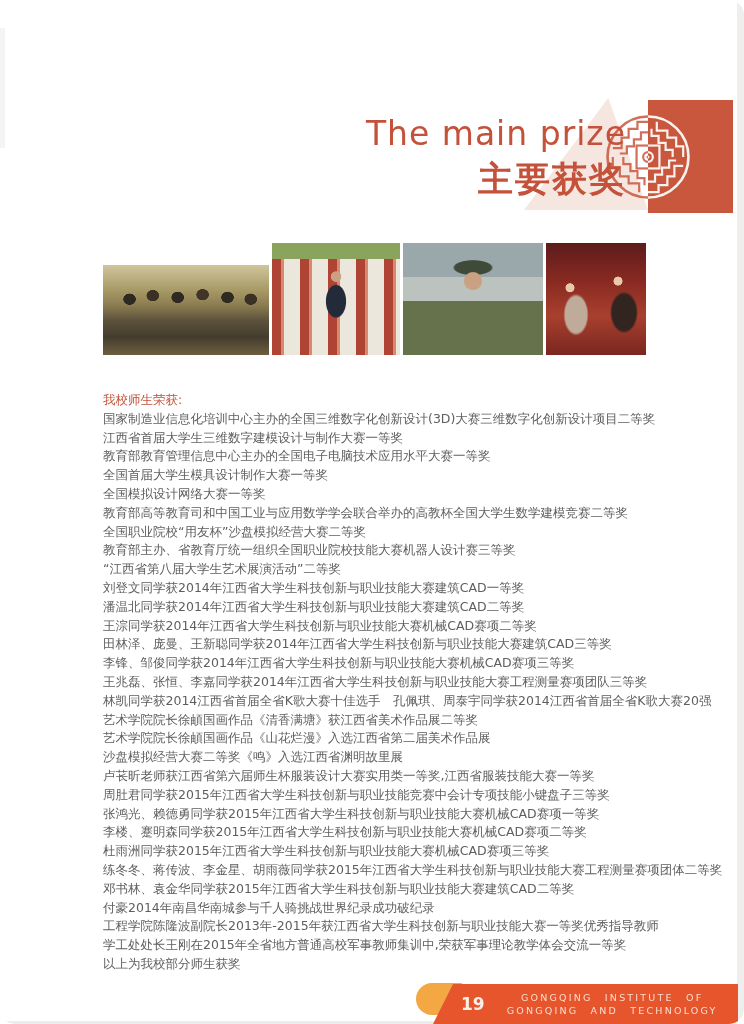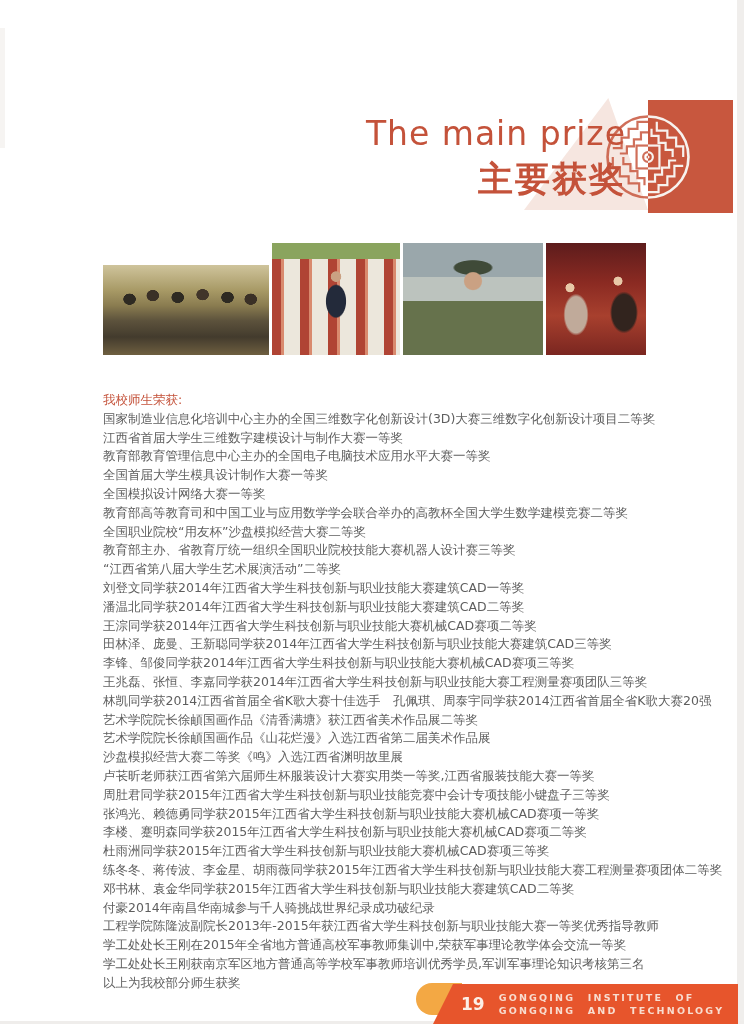--- a/index.html
+++ b/index.html
@@ -6,21 +6,21 @@
     --accent:#c4523a;
     --block:#c8573e;
     --banner:#e7552c;
     --ribbon:#f3a844;
     --pink:#f6e6e0;
     --body-text:#5e5e5e;
   }
   *{margin:0;padding:0;box-sizing:border-box;}
   html,body{width:744px;height:1024px;background:#fff;}
   body{font-family:"DejaVu Sans","Liberation Sans",sans-serif;}
-  .page{position:relative;width:744px;height:1024px;background:#fff;overflow:hidden;}
+  .page{position:relative;width:744px;height:1024px;background:#fff;overflow:hidden;border-radius:15px;}
 
   
   .scan-right{position:absolute;right:0;top:0;width:7px;height:100%;background:#f0eeec;}
   .scan-bottom{position:absolute;left:0;bottom:0;width:100%;height:3px;background:#efedeb;}
   .scan-left{position:absolute;left:0;top:28px;width:5px;height:120px;background:#f6f4f2;}
 
   
   .pink-tri{position:absolute;left:524px;top:98px;width:124px;height:112px;
     background:var(--pink,#f6e6e0);
     -webkit-clip-path:polygon(68% 0,100% 100%,0 100%);clip-path:polygon(68% 0,100% 100%,0 100%);}
@@ -77,23 +77,23 @@
   .awards li{white-space:nowrap;}
 
   
   .ribbon{position:absolute;left:416px;top:983px;width:46px;height:32px;
     background:var(--ribbon,#f3a844);border-radius:18px 0 0 18px;z-index:1;}
   .banner{position:absolute;left:433px;right:6px;top:984px;bottom:0;
     background:var(--banner,#e7552c);z-index:2;
     -webkit-clip-path:polygon(20px 0,100% 0,100% 100%,0 100%);
     clip-path:polygon(20px 0,100% 0,100% 100%,0 100%);
     display:flex;align-items:center;padding-left:28px;}
-  .page-num{font-size:17px;font-weight:bold;color:#fcefe7;margin-right:14px;}
-  .inst{font-size:9.5px;font-weight:700;letter-spacing:2.2px;word-spacing:7px;
-    line-height:1.4;color:#f8ddd0;}
+  .page-num{font-size:17px;font-weight:bold;color:#fcefe7;margin-right:22px;}
+  .inst{font-size:9.5px;font-weight:400;letter-spacing:2.2px;word-spacing:7px;
+    line-height:1.4;color:#f8ddd0;text-align:center;}
 </style>
 </head>
 <body>
 
 <div class="page">
 
   <div class="scan-right"></div>
   <div class="scan-bottom"></div>
   <div class="scan-left"></div>
 
@@ -180,21 +180,20 @@
         <li>卢苌昕老师获江西省第六届师生杯服装设计大赛实用类一等奖,江西省服装技能大赛一等奖</li>
         <li>周肚君同学获2015年江西省大学生科技创新与职业技能竞赛中会计专项技能小键盘子三等奖</li>
         <li>张鸿光、赖德勇同学获2015年江西省大学生科技创新与职业技能大赛机械CAD赛项一等奖</li>
         <li>李楼、蹇明森同学获2015年江西省大学生科技创新与职业技能大赛机械CAD赛项二等奖</li>
         <li>杜雨洲同学获2015年江西省大学生科技创新与职业技能大赛机械CAD赛项三等奖</li>
         <li>练冬冬、蒋传波、李金星、胡雨薇同学获2015年江西省大学生科技创新与职业技能大赛工程测量赛项团体二等奖</li>
         <li>邓书林、袁金华同学获2015年江西省大学生科技创新与职业技能大赛建筑CAD二等奖</li>
         <li>付豪2014年南昌华南城参与千人骑挑战世界纪录成功破纪录</li>
         <li>工程学院陈隆波副院长2013年-2015年获江西省大学生科技创新与职业技能大赛一等奖优秀指导教师</li>
         <li>学工处处长王刚在2015年全省地方普通高校军事教师集训中,荣获军事理论教学体会交流一等奖</li>
-        <li>学工处处长王刚获南京军区地方普通高等学校军事教师培训优秀学员,军训军事理论知识考核第三名</li>
         <li>以上为我校部分师生获奖</li>
       </ul>
   </div>
 
   <div class="ribbon"></div>
   <div class="banner">
     <div class="page-num">19</div>
     <div class="inst">
       <div>GONGQING INSTITUTE OF</div>
       <div>GONGQING AND TECHNOLOGY</div>

